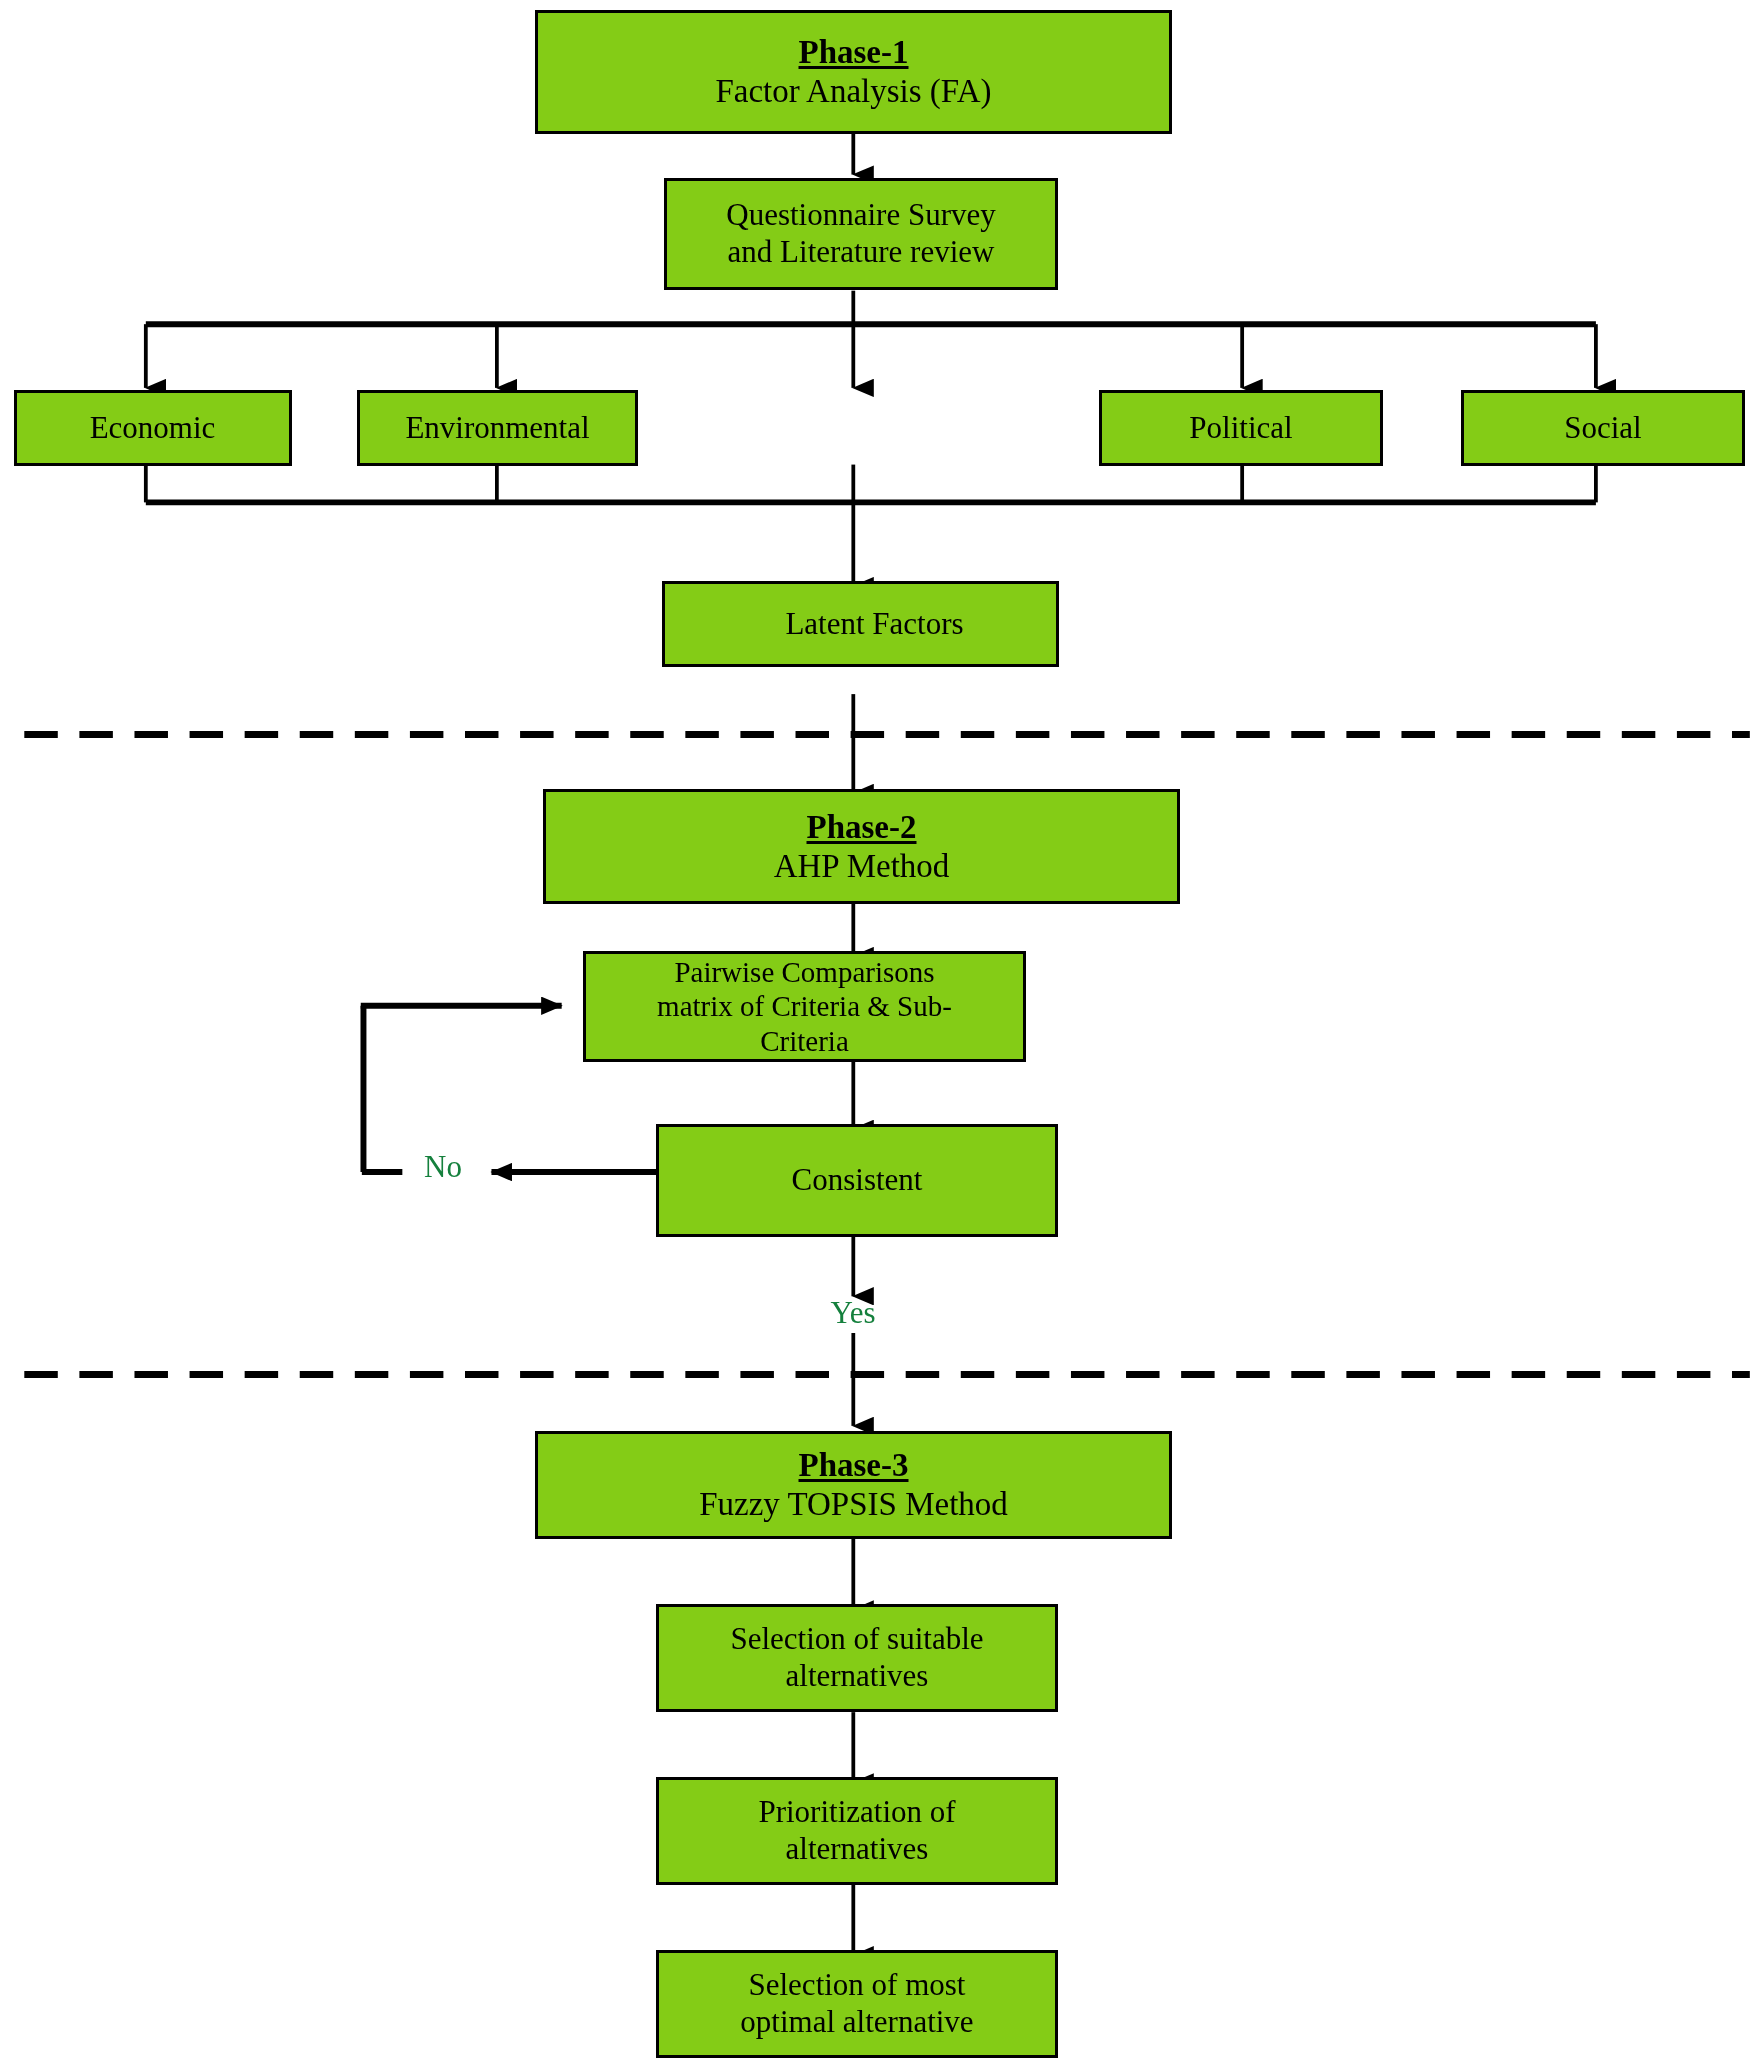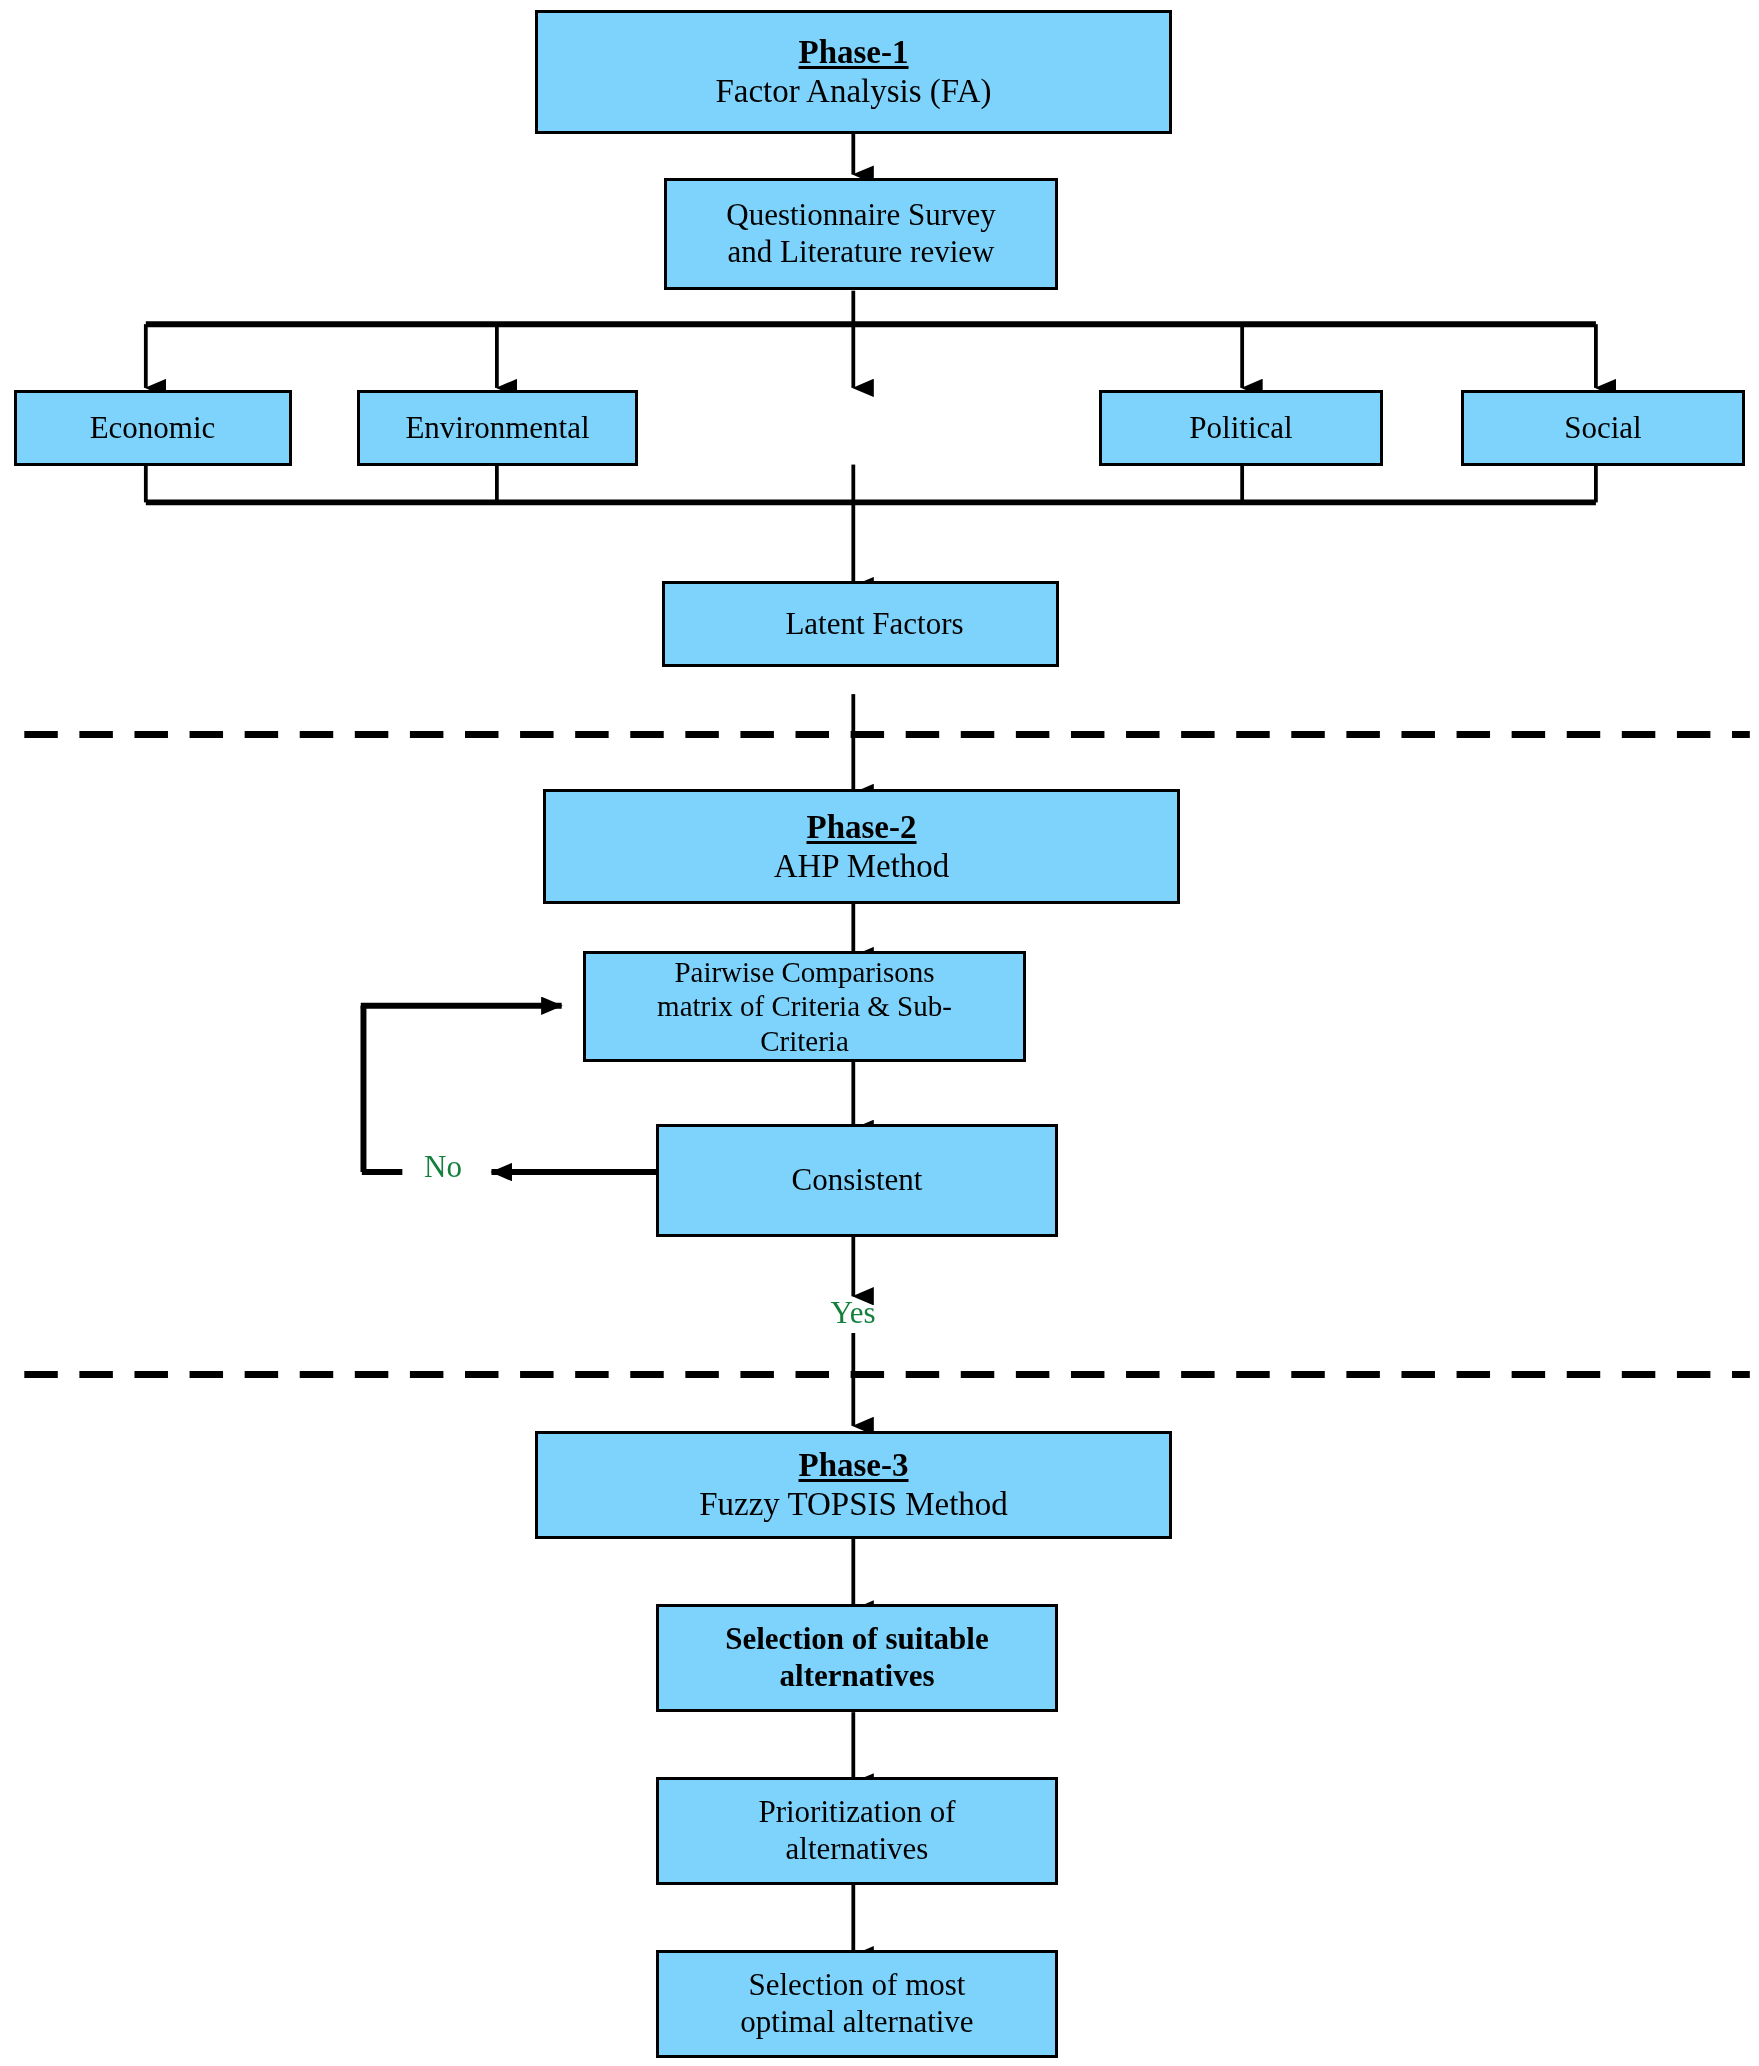--- a/index.html
+++ b/index.html
@@ -22,21 +22,21 @@
     left: 0;
     top: 0;
     width: 1759px;
     height: 2066px;
     pointer-events: none;
   }
   .node {
     position: absolute;
     box-sizing: border-box;
     border: 3.2px solid #000000;
-    background: #7dd3fc;
+    background: #84cc16;
     display: flex;
     flex-direction: column;
     align-items: center;
     justify-content: center;
     text-align: center;
     line-height: 1.18;
   }
   .node .ln {
     display: block;
     white-space: pre;
@@ -213,21 +213,21 @@
 
   <div class="edge-label" style="left:400px; top:1149px; width:86px;">No</div>
 
   <div class="edge-label" style="left:799px; top:1295px; width:108px;">Yes</div>
 
   <div class="node fs-big" style="left:535px; top:1431px; width:637px; height:108px;">
     <span class="ln t-title">Phase-3</span>
     <span class="ln">Fuzzy TOPSIS Method</span>
   </div>
 
-  <div class="node fs-mid" style="left:656px; top:1604px; width:402px; height:108px;font-weight:bold;">
+  <div class="node fs-mid" style="left:656px; top:1604px; width:402px; height:108px;">
     <span class="ln">Selection of suitable</span>
     <span class="ln">alternatives</span>
   </div>
 
   <div class="node fs-mid" style="left:656px; top:1777px; width:402px; height:108px;">
     <span class="ln">Prioritization of</span>
     <span class="ln">alternatives</span>
   </div>
 
   <div class="node fs-mid" style="left:656px; top:1950px; width:402px; height:108px;">

